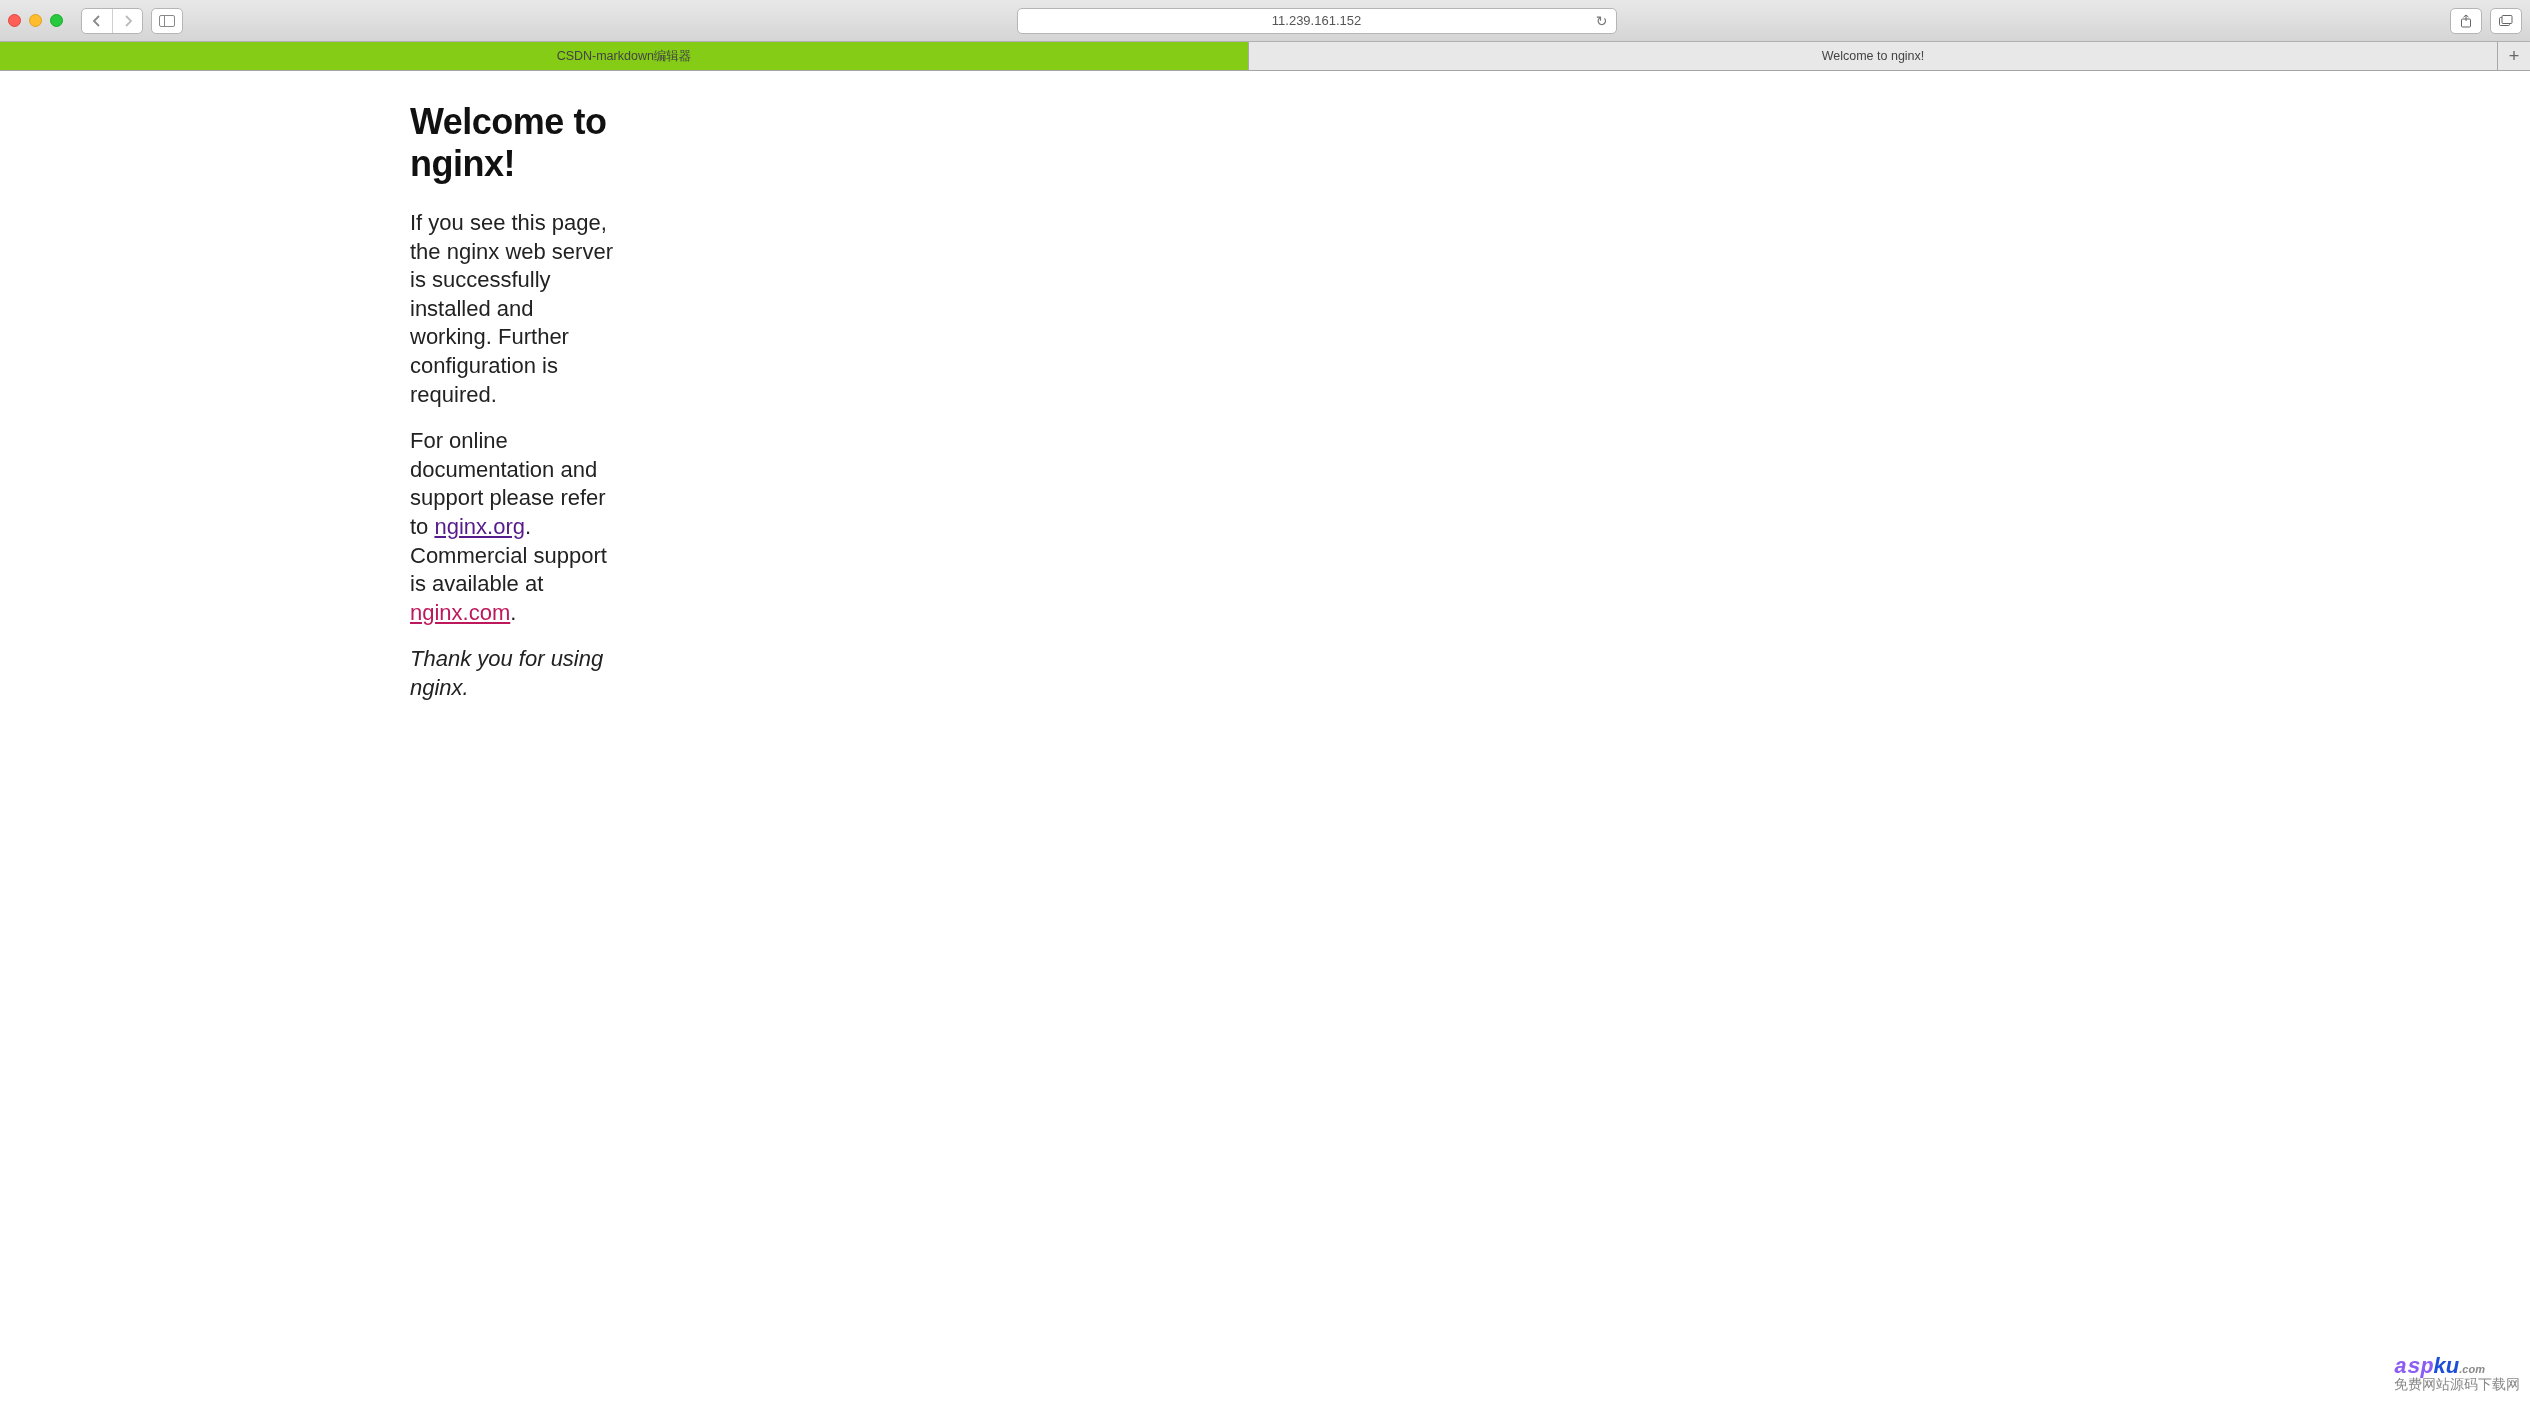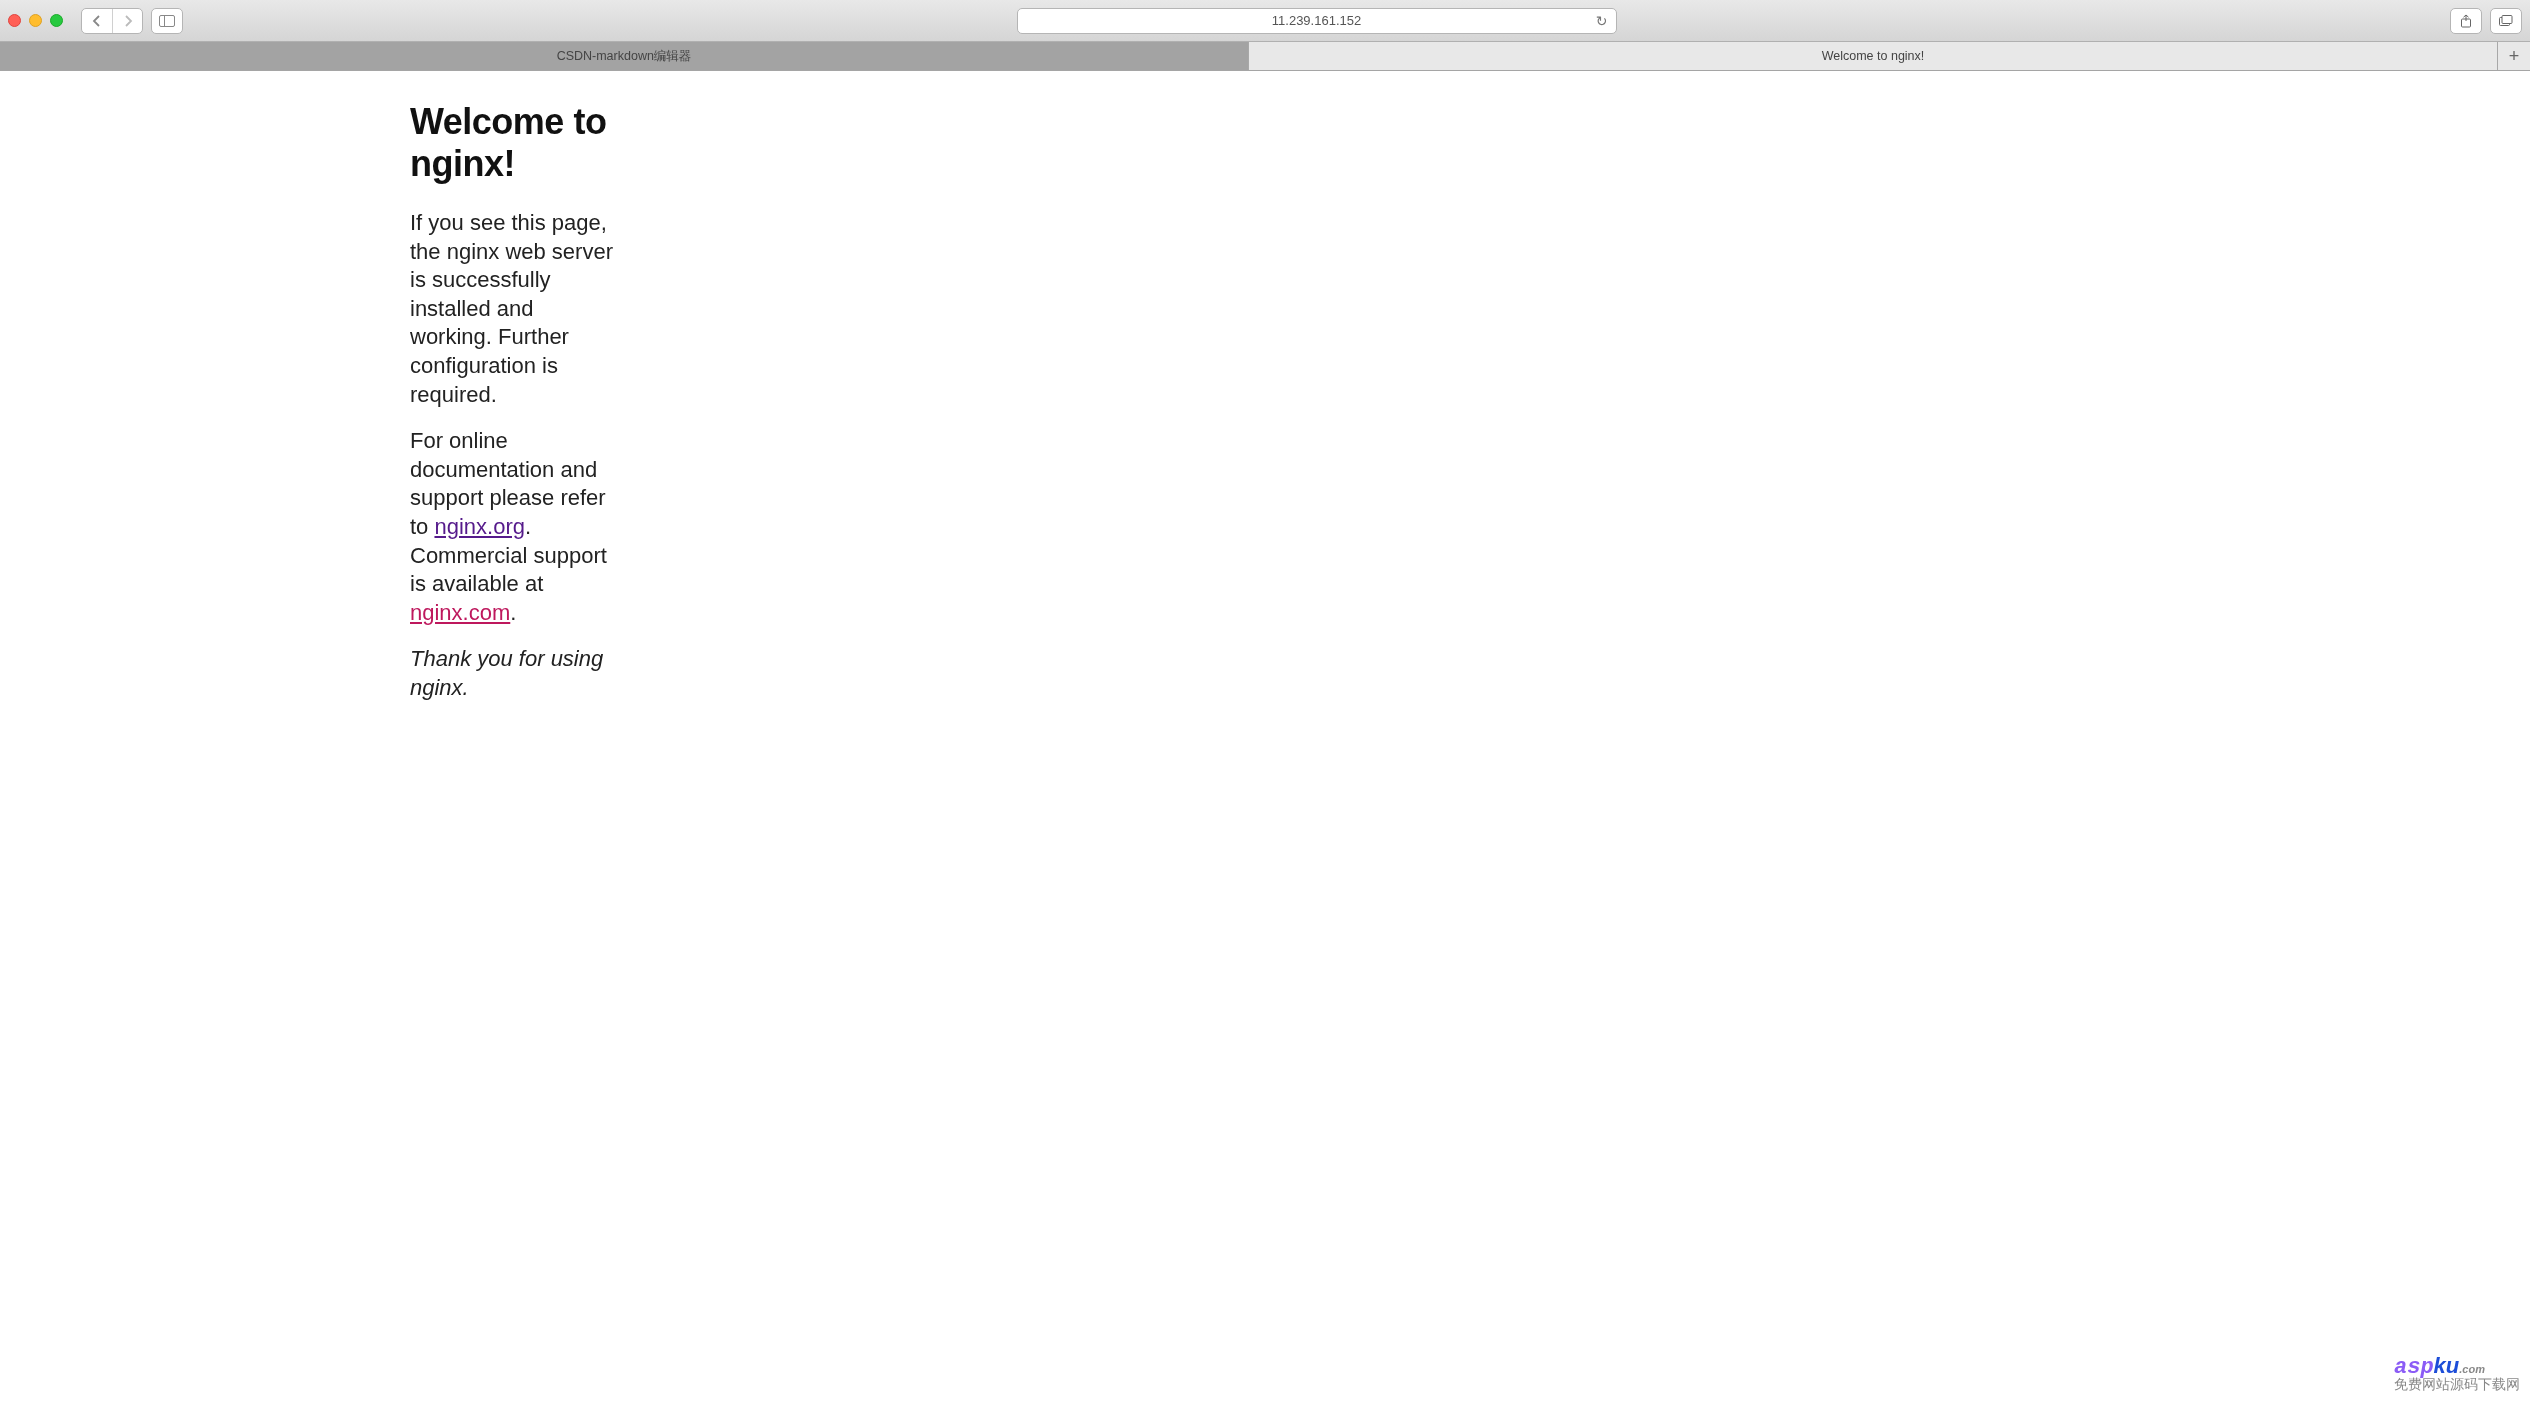--- a/index.html
+++ b/index.html
@@ -108,21 +108,21 @@
       background: #cfcfcf;
       border-bottom: 1px solid #a5a5a5;
     }
     .tab {
       flex: 1;
       display: flex;
       align-items: center;
       justify-content: center;
       font-size: 12.5px;
       color: #444;
-      background: #a3a3a3;
+      background: #84cc16;
       border-right: 1px solid #a8a8a8;
       position: relative;
       cursor: pointer;
       padding: 0 6px;
     }
     .tab.active {
       background: #e8e8e8;
     }
     .redact {
       display: inline-block;

